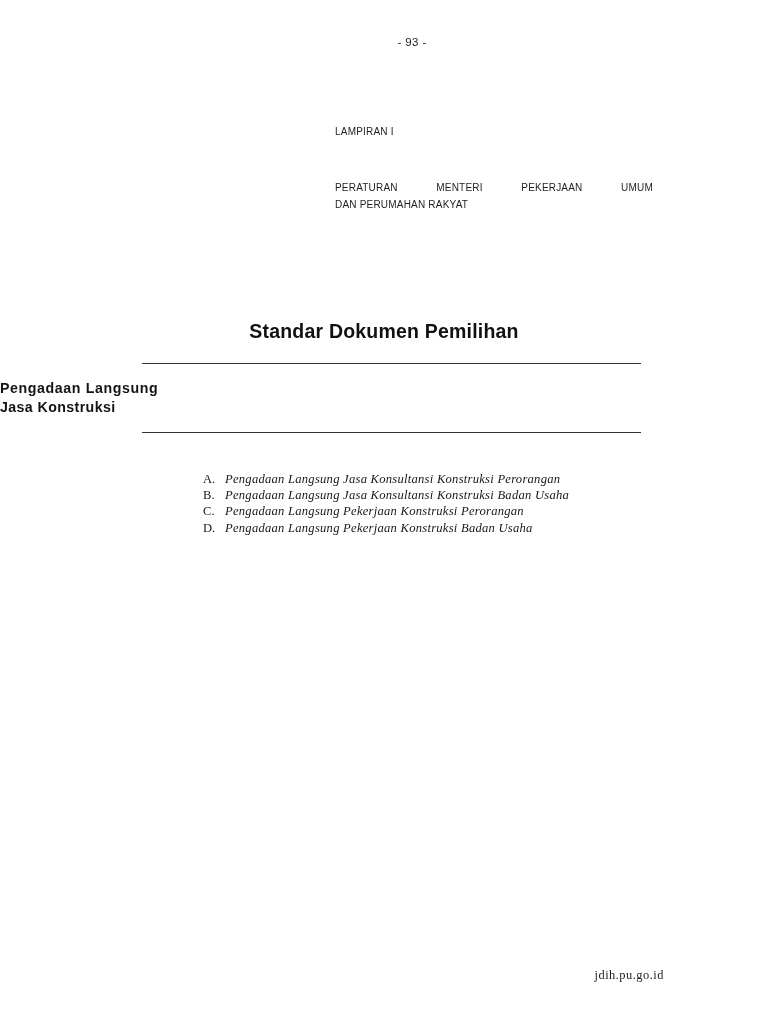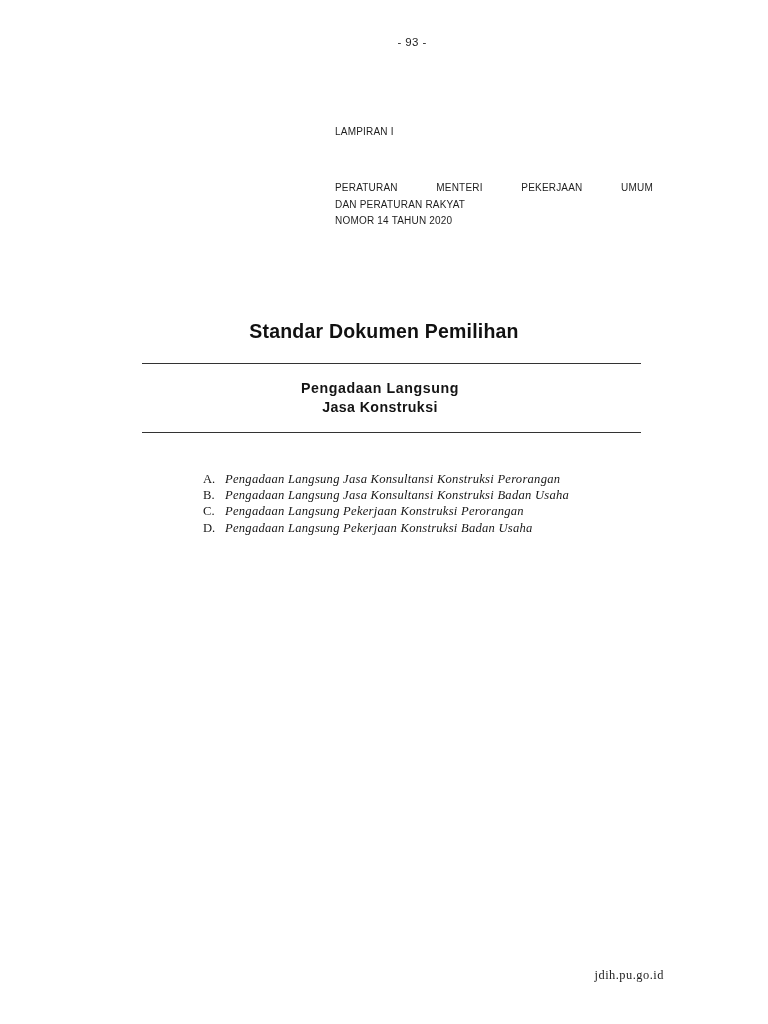--- a/index.html
+++ b/index.html
@@ -74,21 +74,21 @@
     height: 1px;
     background: #333;
   }
   .rule-top { top: 363px; }
   .rule-bottom { top: 432px; }
   .subtitle {
     position: absolute;
     top: 379px;
     left: 0;
     width: 760px;
-    text-align: center;
+    text-align: left;
     font-family: "Liberation Sans", sans-serif;
     font-weight: bold;
     font-size: 14.2px;
     line-height: 19px;
     letter-spacing: 0.6px;
     color: #141414;
   }
   .subtitle .l2 {
     display: block;
     letter-spacing: 0.4px;
@@ -135,22 +135,21 @@
 </head>
 <body>
 
 <div class="page">
 
   <div class="page-number">- 93 -</div>
 
   <div class="header-block">
     <span class="line">LAMPIRAN I</span>
     <span class="justified">PERATURAN   MENTERI   PEKERJAAN   UMUM</span>
-    <span class="line">DAN PERATURAN RAKYAT</span>
-    <span class="line">NOMOR 14 TAHUN 2020</span>
+    <span class="line">DAN PERUMAHAN RAKYAT</span>
   </div>
 
   <div class="doc-title">Standar Dokumen Pemilihan</div>
 
   <div class="rule rule-top"></div>
 
   <div class="subtitle">
     <span class="l1">Pengadaan Langsung</span>
     <span class="l2">Jasa Konstruksi</span>
   </div>

